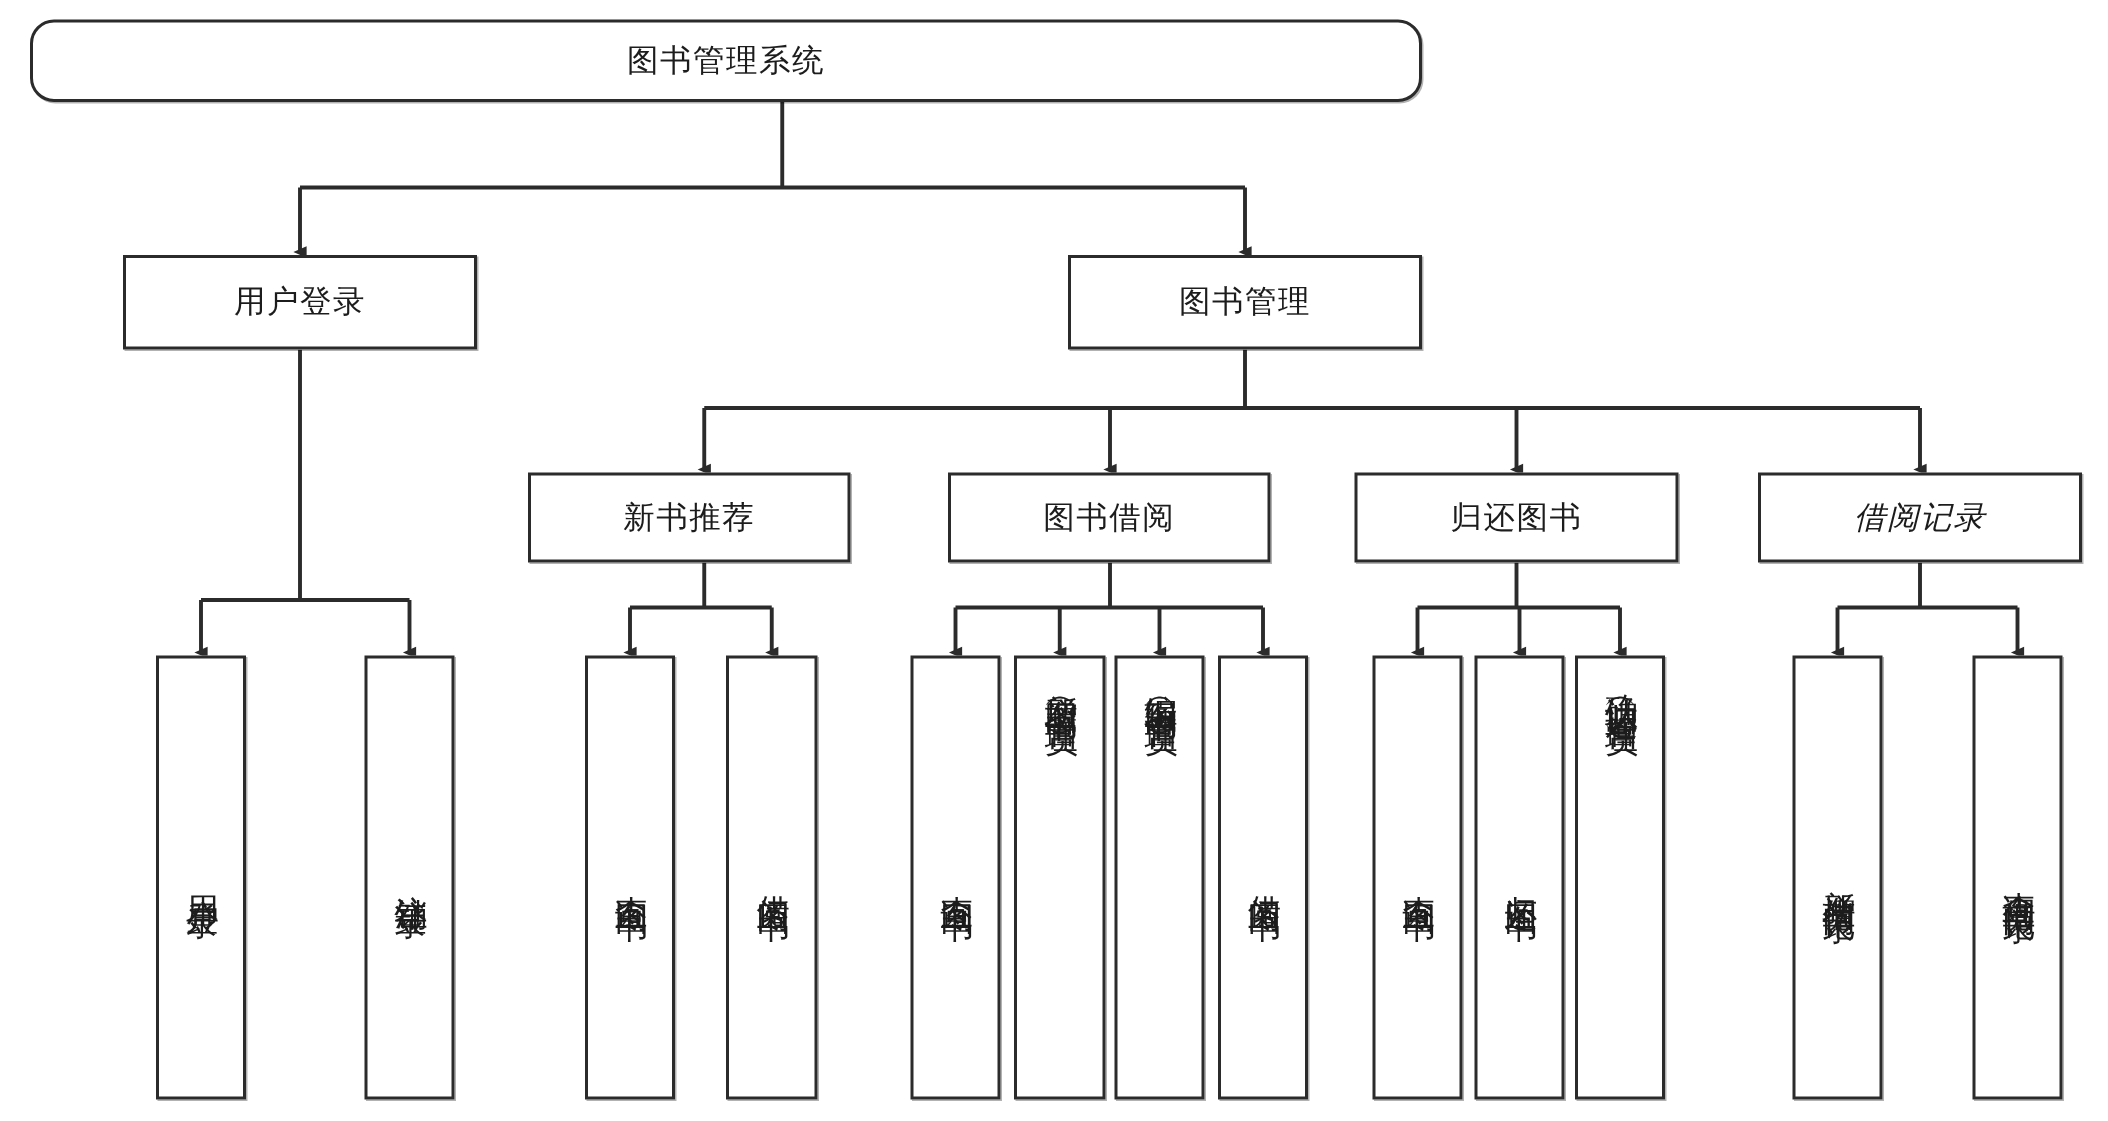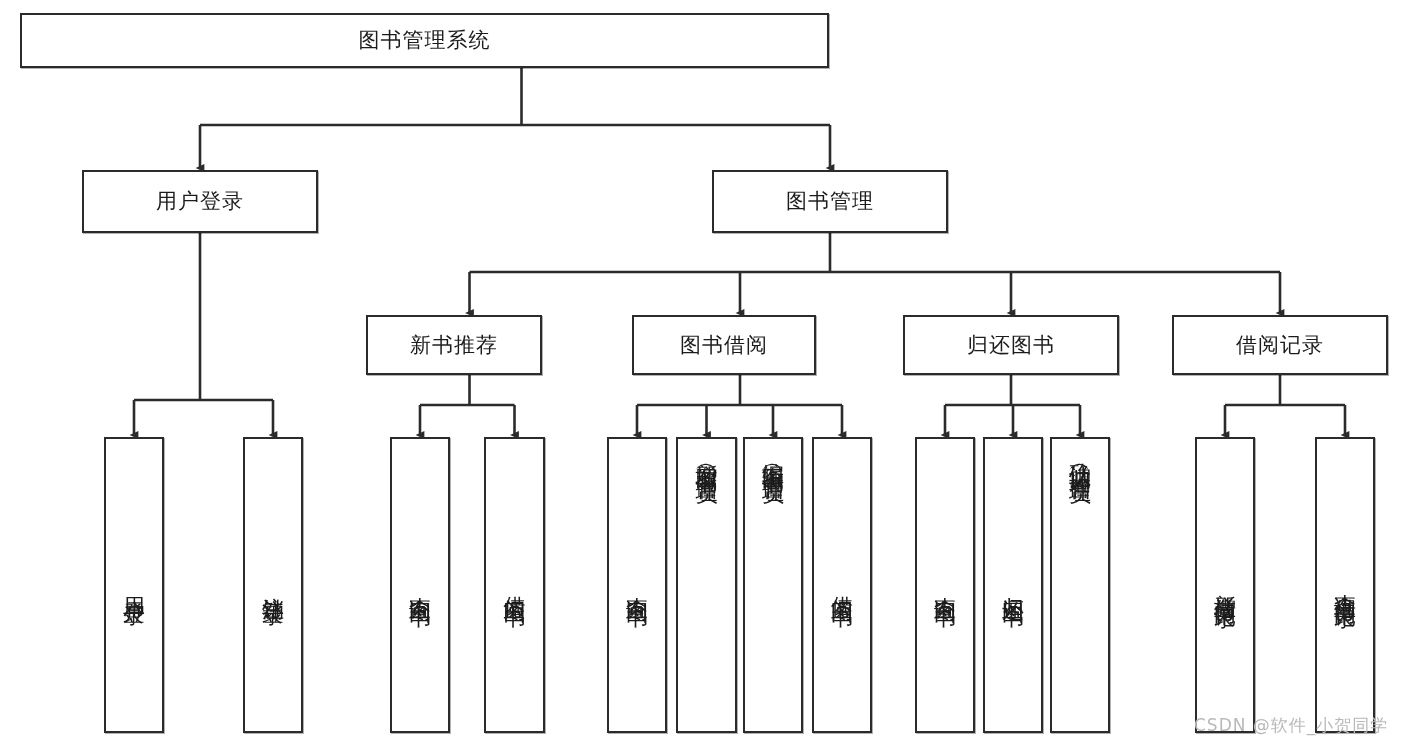--- a/index.html
+++ b/index.html
@@ -94,39 +94,39 @@
         <path d="M1013,405 L1013,435" marker-end="url(#arrow)"></path>
         <path d="M1080,405 L1080,435" marker-end="url(#arrow)"></path>
         <path d="M1280,375 L1280,405"></path>
         <path d="M1225,405 L1345,405"></path>
         <path d="M1225,405 L1225,435" marker-end="url(#arrow)"></path>
         <path d="M1345,405 L1345,435" marker-end="url(#arrow)"></path>
       </g>
   </svg>
 
   <div id="nodes">
-      <div class="node root" style="left: 20px; top: 13px; width: 809px; height: 55px;">
+      <div class="node root" style="left: 20px; top: 13px; width: 928px; height: 55px; border-radius: 16px;">
         <span class="lbl">图书管理系统</span>
       </div>
       <div class="node lvl2" style="left: 82px; top: 170px; width: 236px; height: 63px;">
         <span class="lbl">用户登录</span>
       </div>
       <div class="node lvl2" style="left: 712px; top: 170px; width: 236px; height: 63px; text-align: center;">
         <span class="lbl">图书管理</span>
       </div>
-      <div class="node lvl3" style="left: 366px; top: 315px; width: 176px; height: 60px; text-align: center;">
+      <div class="node lvl3" style="left: 352px; top: 315px; width: 215px; height: 60px; text-align: center;">
         <span class="lbl">新书推荐</span>
       </div>
-      <div class="node lvl3" style="left: 632px; top: 315px; width: 184px; height: 60px;">
+      <div class="node lvl3" style="left: 632px; top: 315px; width: 215px; height: 60px;">
         <span class="lbl">图书借阅</span>
       </div>
       <div class="node lvl3" style="left: 903px; top: 315px; width: 216px; height: 60px;">
         <span class="lbl">归还图书</span>
       </div>
-      <div class="node lvl3" style="left: 1172px; top: 315px; width: 216px; height: 60px;">
+      <div class="node lvl3" style="left: 1172px; top: 315px; width: 216px; height: 60px; font-style: italic;">
         <span class="lbl">借阅记录</span>
       </div>
       <div class="node leaf mid" style="left: 104px; top: 437px; width: 60px; height: 296px;">
         <span class="lbl">用户登录</span>
       </div>
       <div class="node leaf mid" style="left: 243px; top: 437px; width: 60px; height: 296px;">
         <span class="lbl">注销登录</span>
       </div>
       <div class="node leaf mid" style="left: 390px; top: 437px; width: 60px; height: 296px;">
         <span class="lbl">查询图书</span>
@@ -156,14 +156,13 @@
         <span class="lbl">确认归还（管理员）</span>
       </div>
       <div class="node leaf mid" style="left: 1195px; top: 437px; width: 60px; height: 296px;">
         <span class="lbl">新增借阅记录</span>
       </div>
       <div class="node leaf mid" style="left: 1315px; top: 437px; width: 60px; height: 296px;">
         <span class="lbl">查询借阅记录</span>
       </div>
     </div>
 
-  <div class="watermark" style="left: 1194px; top: 714px;">CSDN @软件_小贺同学</div>
 </div>
 
 </body></html>

